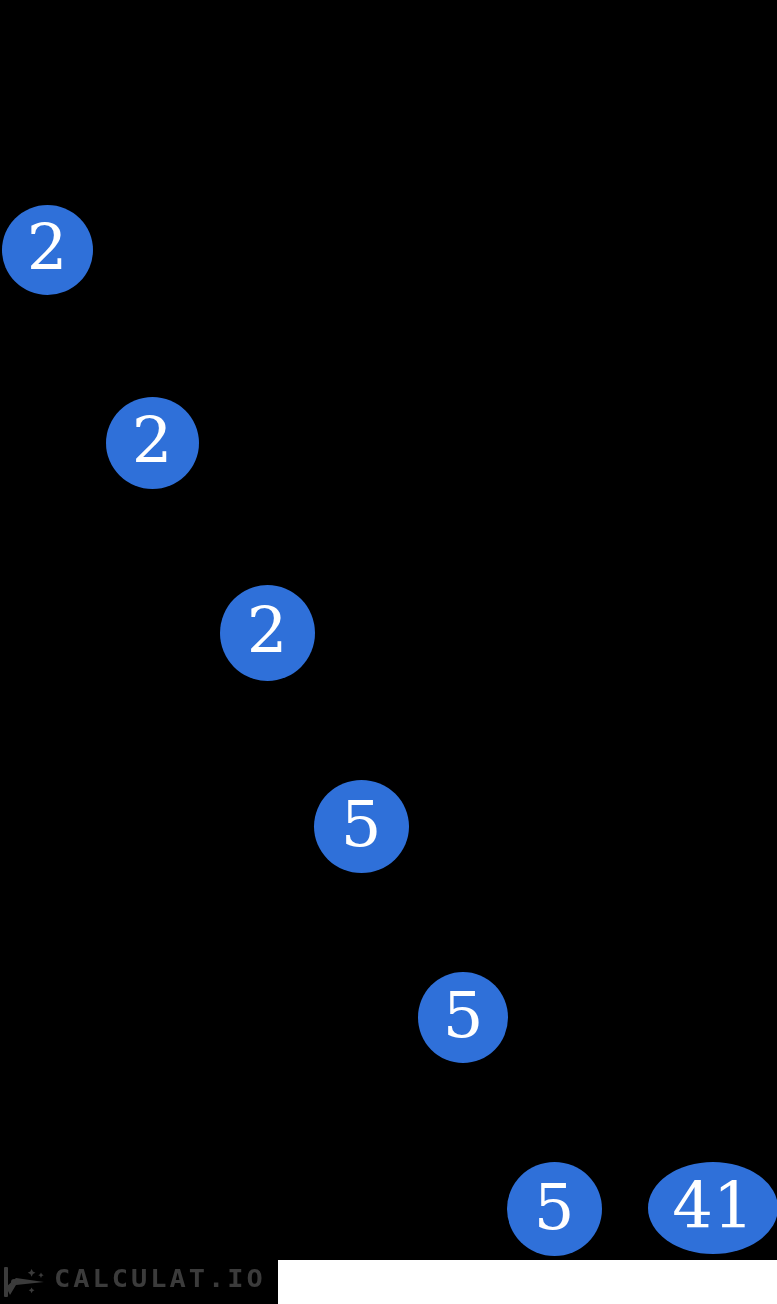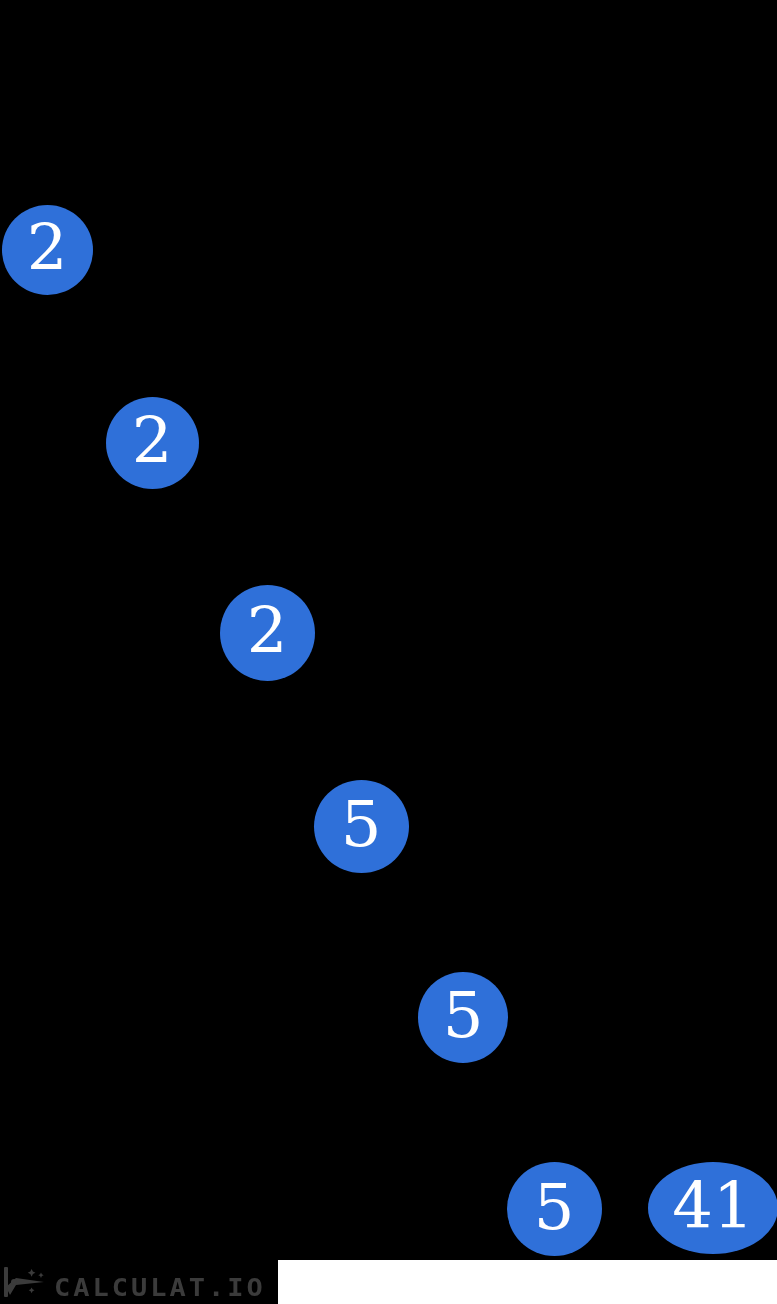--- a/index.html
+++ b/index.html
@@ -34,21 +34,21 @@
   #bottom-strip {
     position: absolute;
     left: 278px; top: 1260px;
     width: 499px; height: 44px;
   }
   #watermark {
     position: absolute;
     left: 2px; top: 1265px;
     height: 36px;
     display: flex;
-    align-items: flex-end;
+    align-items: flex-start;
     gap: 6px;
   }
   #watermark .wm-text {
     font-family: "DejaVu Sans Mono", monospace;
     font-weight: bold;
     font-size: 27px;
     letter-spacing: 3px;
     line-height: 1;
     transform: scaleY(0.92);
     white-space: nowrap;

